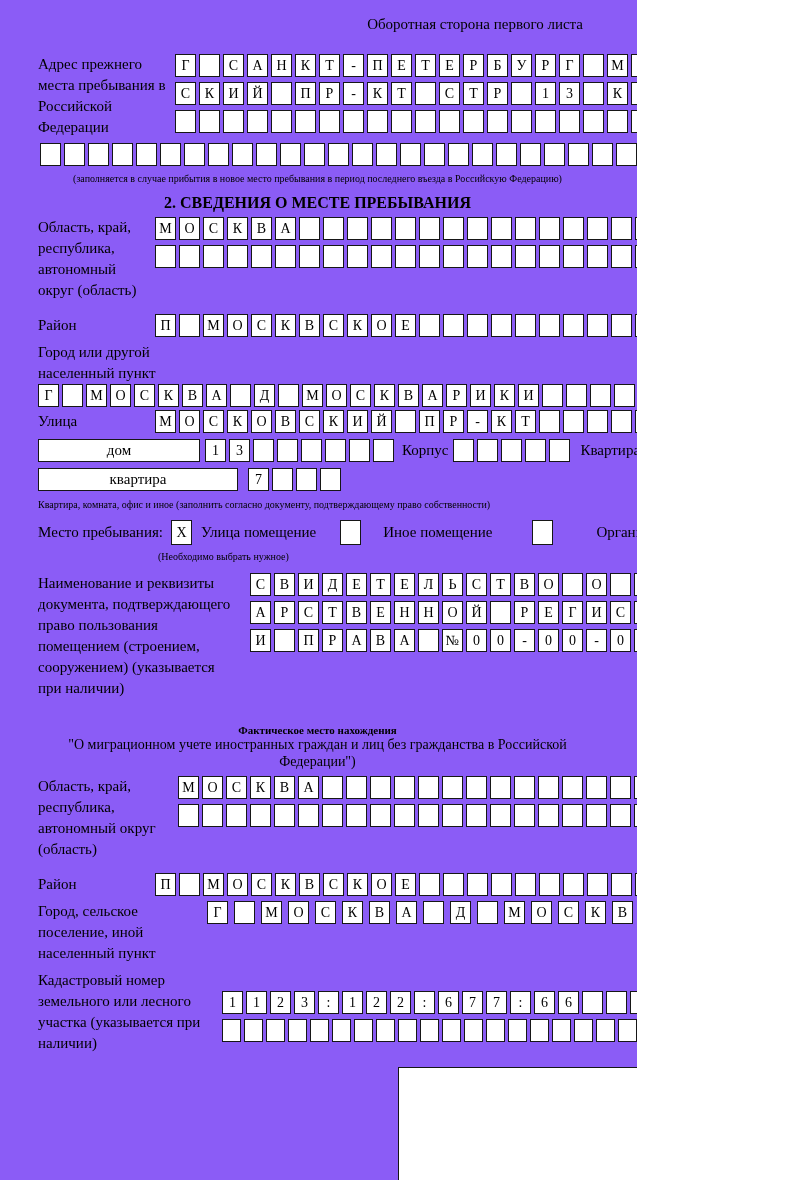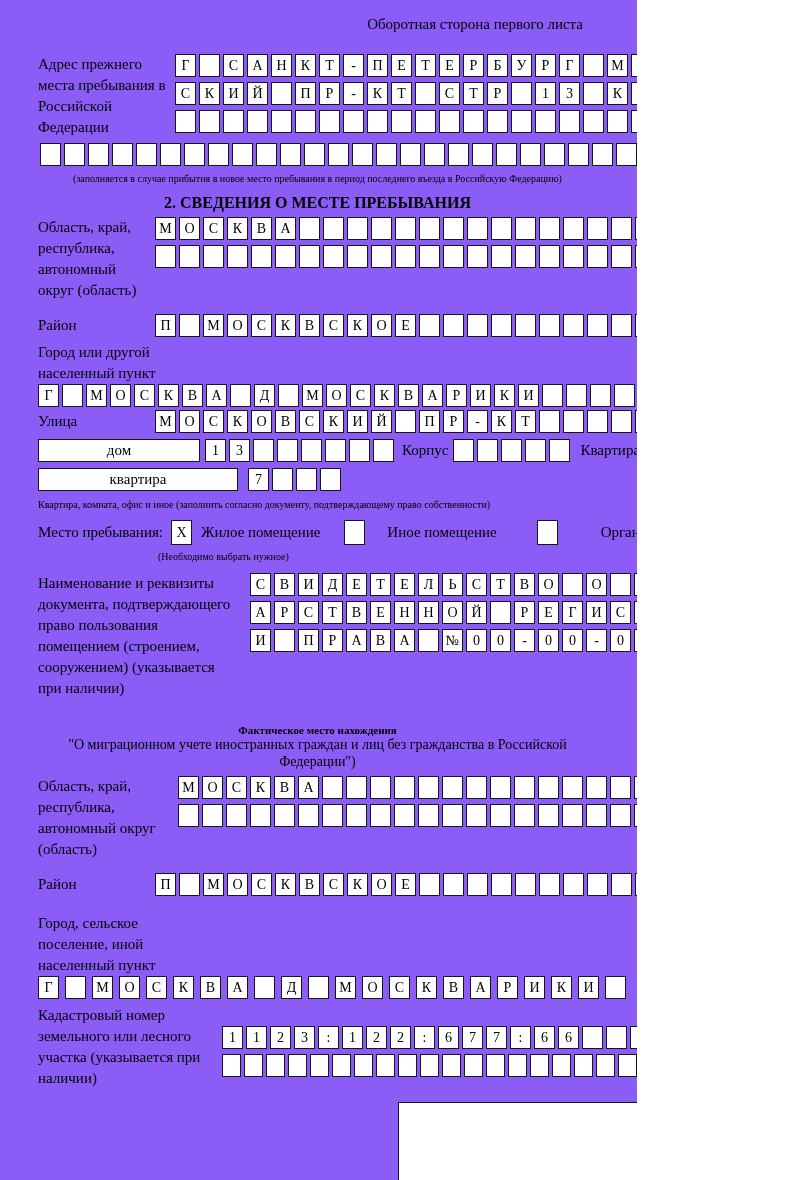--- a/index.html
+++ b/index.html
@@ -348,21 +348,21 @@
         <span class="cell"></span>
         <span class="cell"></span>
         <span class="cell"></span>
       </div>
   </div>
   <div class="caption" style="margin-top:5px;">Квартира, комната, офис и иное (заполнить согласно документу, подтверждающему право собственности)</div>
 
   <div class="frow" style="margin-top:7px;align-items:center;">
     <div class="inline-label">Место пребывания:</div>
     <div class="chk" style="margin-left:8px;">X</div>
-    <div class="inline-label" style="margin-left:9px;">Жилое помещение</div>
+    <div class="inline-label" style="margin-left:9px;">Улица помещение</div>
     <div class="chk" style="margin-left:24px;"></div>
     <div class="inline-label" style="margin-left:22px;">Иное помещение</div>
     <div class="chk" style="margin-left:40px;"></div>
     <div class="inline-label" style="margin-left:43px;">Организация</div>
   </div>
   <div class="caption" style="margin-top:3px;margin-left:120px;">(Необходимо выбрать нужное)</div>
 
   <div class="frow" style="margin-top:8px;">
     <div class="flabel" style="width:200px;">Наименование и реквизиты документа, подтверждающего право пользования помещением (строением, сооружением) (указывается при наличии)</div>
     <div class="rows" style="margin-left:12px;">
@@ -525,21 +525,21 @@
         <span class="cell"></span>
         <span class="cell"></span>
         <span class="cell"></span>
         <span class="cell"></span>
         <span class="cell"></span>
         <span class="cell"></span>
         <span class="cell"></span>
       </div>
   </div>
 
-  <div class="frow" style="margin-top:17px;flex-direction:column;">
+  <div class="frow" style="margin-top:5px;">
     <div class="flabel" style="width:169px;">Город, сельское поселение, иной населенный пункт</div>
     <div class="cells wide">
         <span class="cell">Г</span>
         <span class="cell"></span>
         <span class="cell">М</span>
         <span class="cell">О</span>
         <span class="cell">С</span>
         <span class="cell">К</span>
         <span class="cell">В</span>
         <span class="cell">А</span>

